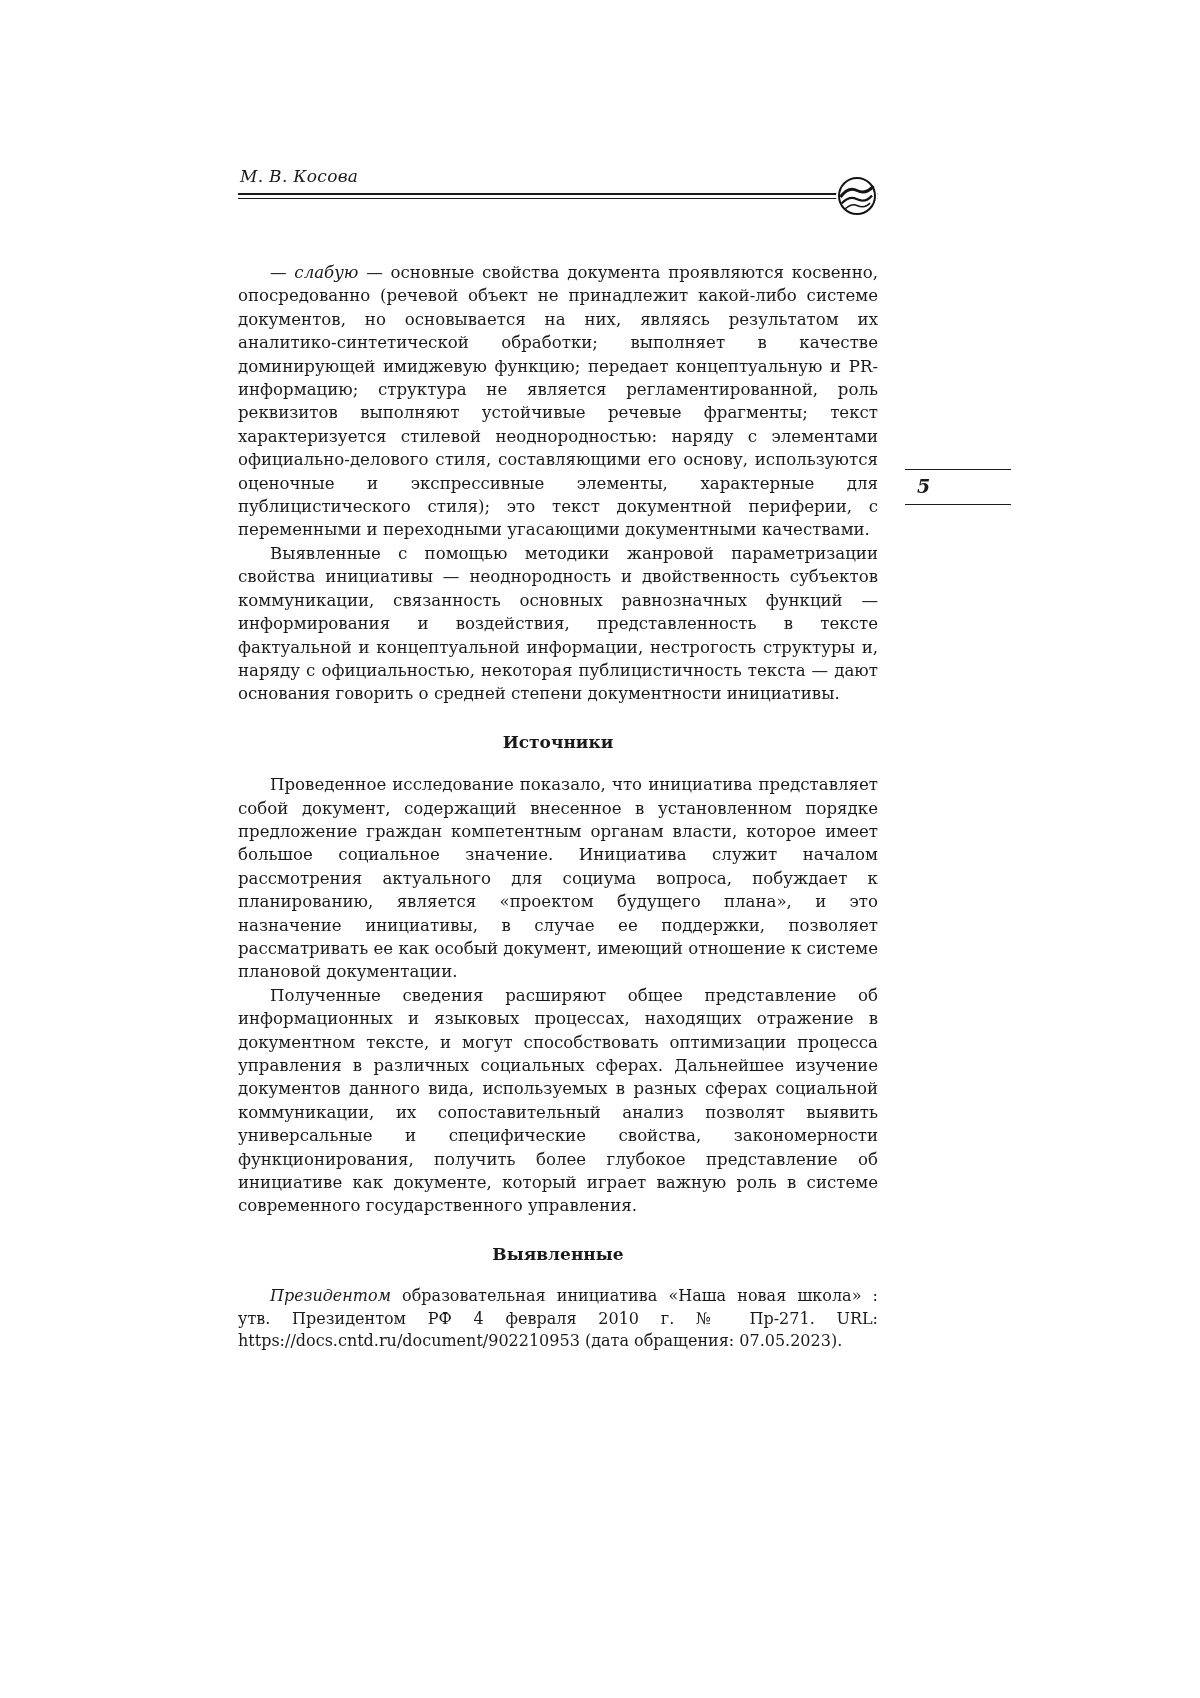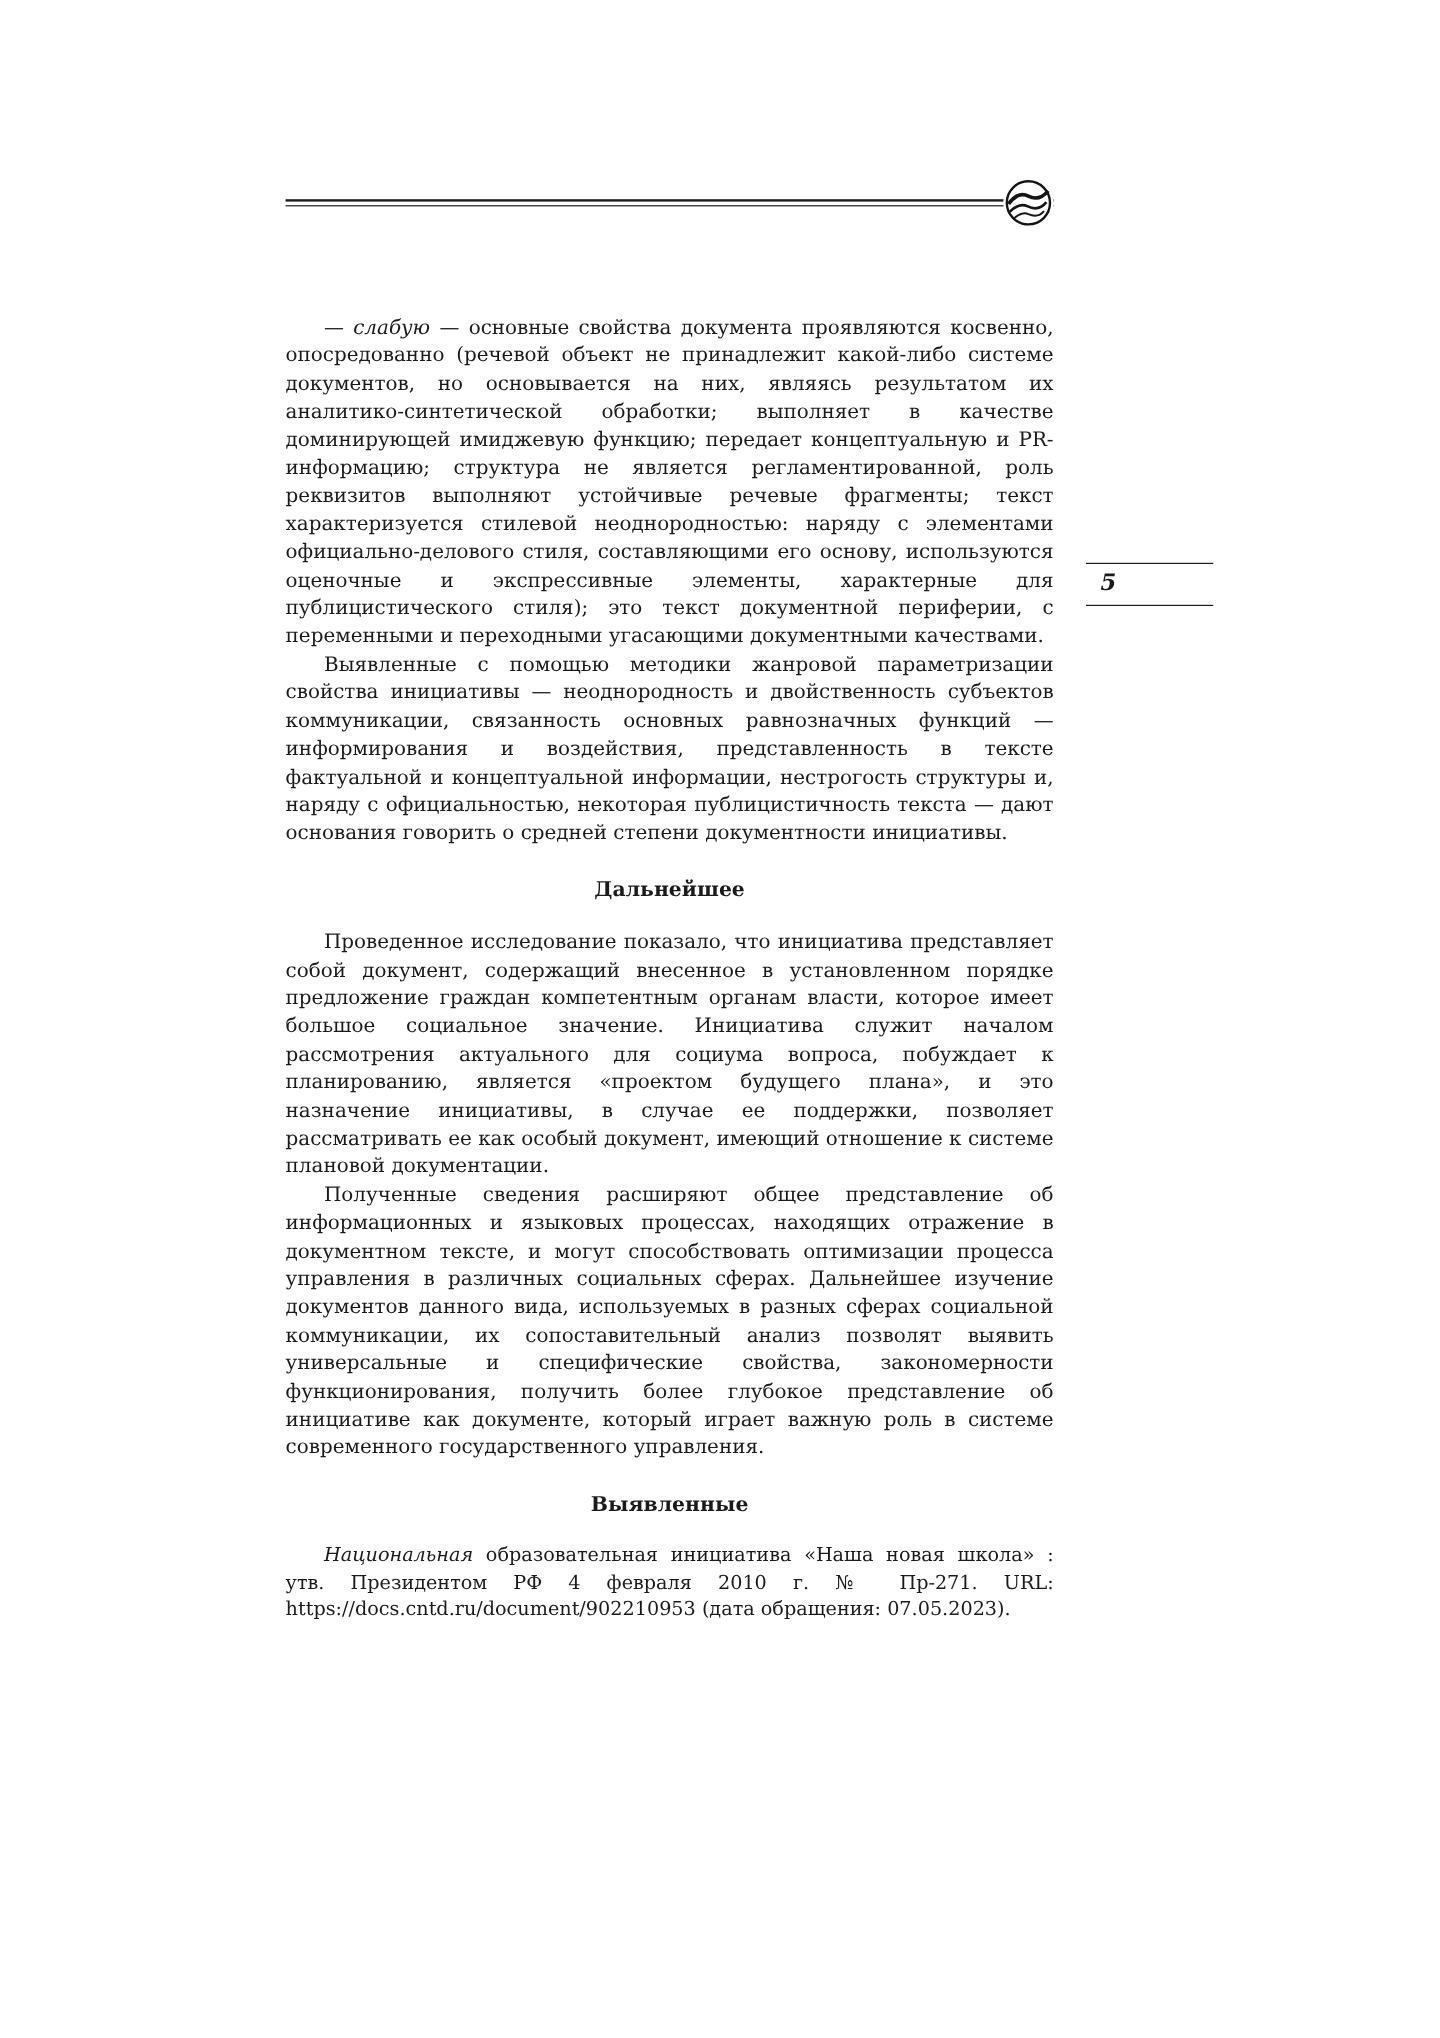--- a/index.html
+++ b/index.html
@@ -97,20 +97,21 @@
     line-height: 22.6px;
   }
   em { font-style: italic; }
 </style>
 </head>
 <body>
 
 <div class="page">
 
   <div class="header">
+    <div class="author">М. В. Косова</div>
     <div class="rule-wrap">
       <div class="rule"></div>
       <span class="logo">
         <svg viewBox="0 0 40 40" width="40" height="40" aria-hidden="true">
           <circle cx="20" cy="20" r="18" fill="#ffffff" stroke="#151515" stroke-width="2"></circle>
           <path d="M3.5 21 q8 -11 16.5 -6.5 q9 4.5 16.5 -4.5" fill="none" stroke="#151515" stroke-width="3"></path>
           <path d="M4.5 27.5 q8 -8 15 -4.5 q9 4.5 15.5 -3.5" fill="none" stroke="#151515" stroke-width="2.2"></path>
           <path d="M8 33 q7 -6 12 -3.5 q8 3.5 13 -2.5" fill="none" stroke="#151515" stroke-width="1.6"></path>
         </svg>
       </span>
@@ -120,25 +121,25 @@
   <div class="pagenum-box">
     <span class="pagenum">5</span>
   </div>
 
   <div class="body-col">
 
     <p class="para"><span>— </span><em>слабую</em><span> — основные свойства документа проявляются косвенно, опосредованно (речевой объект не принадлежит какой-либо системе документов, но основывается на них, являясь результатом их аналитико-синтетической обработки; выполняет в качестве доминирующей имиджевую функцию; передает концептуальную и PR-информацию; структура не является регламентированной, роль реквизитов выполняют устойчивые речевые фрагменты; текст характеризуется стилевой неоднородностью: наряду с элементами официально-делового стиля, составляющими его основу, используются оценочные и экспрессивные элементы, характерные для публицистического стиля); это текст документной периферии, с переменными и переходными угасающими документными качествами.</span></p>
 
     <p class="para">Выявленные с помощью методики жанровой параметризации свойства инициативы — неоднородность и двойственность субъектов коммуникации, связанность основных равнозначных функций — информирования и воздействия, представленность в тексте фактуальной и концептуальной информации, нестрогость структуры и, наряду с официальностью, некоторая публицистичность текста — дают основания говорить о средней степени документности инициативы.</p>
 
-    <div class="section-heading">Дальнейшее</div>
+    <div class="section-heading">Источники</div>
 
     <p class="para">Проведенное исследование показало, что инициатива представляет собой документ, содержащий внесенное в установленном порядке предложение граждан компетентным органам власти, которое имеет большое социальное значение. Инициатива служит началом рассмотрения актуального для социума вопроса, побуждает к планированию, является «проектом будущего плана», и это назначение инициативы, в случае ее поддержки, позволяет рассматривать ее как особый документ, имеющий отношение к системе плановой документации.</p>
 
 
     <p class="para">Полученные сведения расширяют общее представление об информационных и языковых процессах, находящих отражение в документном тексте, и могут способствовать оптимизации процесса управления в различных социальных сферах. Дальнейшее изучение документов данного вида, используемых в разных сферах социальной коммуникации, их сопоставительный анализ позволят выявить универсальные и специфические свойства, закономерности функционирования, получить более глубокое представление об инициативе как документе, который играет важную роль в системе современного государственного управления.</p>
 
     <div class="section-heading">Выявленные</div>
 
-    <p class="reference"><em>Национальная</em><span> образовательная инициатива «Наша новая школа» : утв. Президентом РФ 4 февраля 2010 г. № Пр-271. URL: https://docs.cntd.ru/document/902210953 (дата обращения: 07.05.2023).</span></p>
+    <p class="reference"><em>Президентом</em><span> образовательная инициатива «Наша новая школа» : утв. Президентом РФ 4 февраля 2010 г. № Пр-271. URL: https://docs.cntd.ru/document/902210953 (дата обращения: 07.05.2023).</span></p>
 
   </div>
 </div>
 
 </body></html>

